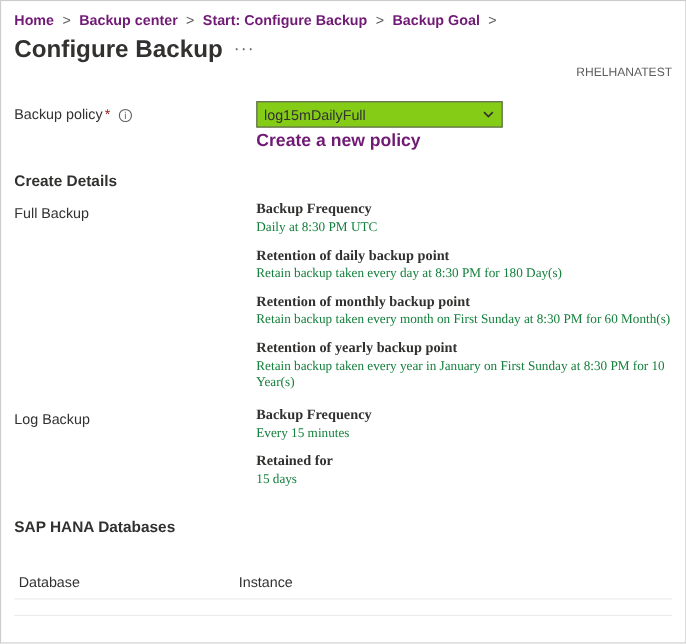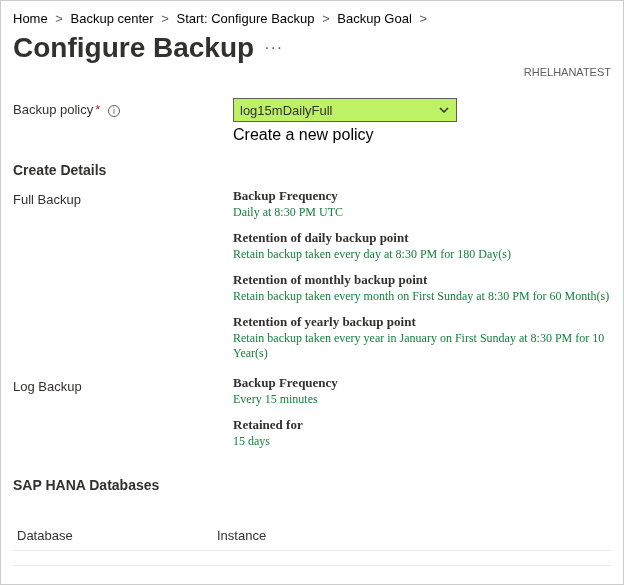--- a/index.html
+++ b/index.html
@@ -1,29 +1,29 @@
 <!DOCTYPE html>
 <html><head>
 <meta charset="utf-8">
 <style>
   * { box-sizing: border-box; margin: 0; padding: 0; }
   body { font-family: "Segoe UI", Arial, sans-serif; font-size: 13px; color: #323130; background: #fff; width: 624px; height: 585px; padding: 10px 12px; border: 1px solid #ccc; overflow: hidden; }
-  a { color: #000000; text-decoration: none; }
+  a { color: #701a75; text-decoration: none; font-weight: bold; }
   .breadcrumb { font-size: 13px; margin-bottom: 6px; }
   .breadcrumb span.sep { color: #605e5c; margin: 0 4px; }
   .title-row { display: flex; align-items: center; gap: 10px; margin-top: 4px; }
-  h1 { font-size: 28px; font-weight: 600; }
+  h1 { font-size: 22px; font-weight: 600; }
   .dots { color: #605e5c; font-size: 16px; letter-spacing: 1px; }
   .subtitle { font-size: 11px; color: #605e5c; margin-top: 2px; margin-bottom: 20px; text-align: right; }
   .row { display: flex; align-items: flex-start; margin-bottom: 4px; }
   .label-col { width: 220px; font-size: 13px; color: #323130; padding-top: 4px; }
   .content-col { flex: 1; }
   .req { color: #a4262c; margin-left: 2px; }
   .info-icon { display: inline-block; width: 12px; height: 12px; border: 1px solid #605e5c; border-radius: 50%; font-size: 9px; line-height: 11px; text-align: center; color: #605e5c; margin-left: 4px; vertical-align: middle; }
-  .select { width: 224px; height: 24px; border: 1px solid #605e5c; padding: 2px 22px 2px 6px; font-size: 13px; position: relative; display: flex; align-items: center; background: #bef264; }
+  .select { width: 224px; height: 24px; border: 1px solid #605e5c; padding: 2px 22px 2px 6px; font-size: 13px; position: relative; display: flex; align-items: center; background: #84cc16; }
   .select .chev { position: absolute; right: 6px; top: 5px; }
   .chev svg { width: 12px; height: 12px; stroke: #323130; }
   .link-small { font-size: 16px; margin-top: 4px; display: inline-block; }
   .section-hdr { font-size: 14px; font-weight: 600; margin: 18px 0 10px 0; }
   .detail-block { margin-bottom: 10px; font-family: Liberation Serif, serif; }
   .detail-title { font-weight: 600; font-size: 13px; }
   .detail-text { font-size: 12px; color: #15803d; margin-top: 1px; }
   .table { width: 100%; margin-top: 6px; }
   .thead, .trow { display: flex; border-bottom: 1px solid #edebe9; padding: 7px 4px; font-size: 13px; }
   .thead { font-weight: 400; color: #323130; border-bottom: 1px solid #edebe9; margin-top: 28px; }

